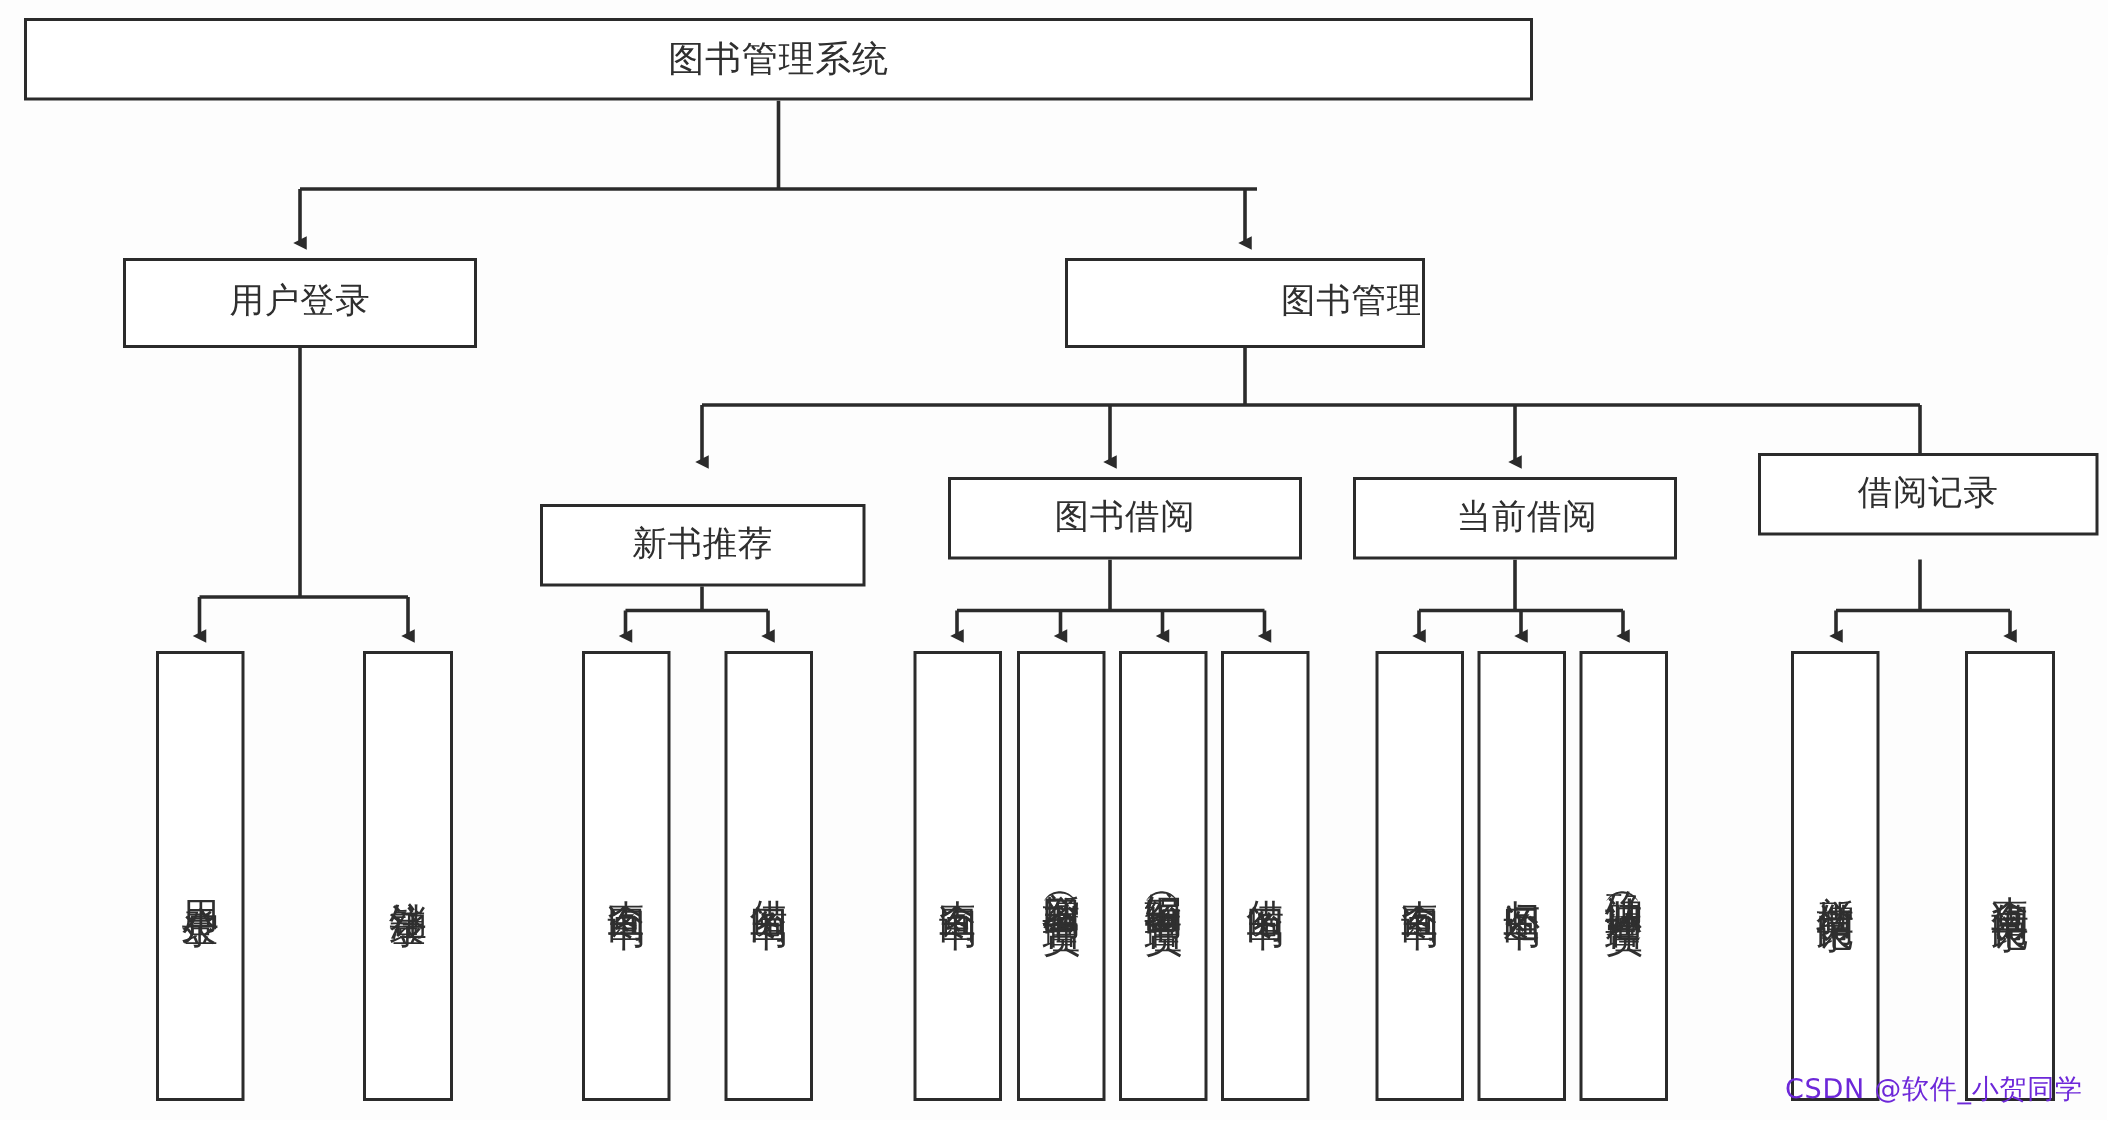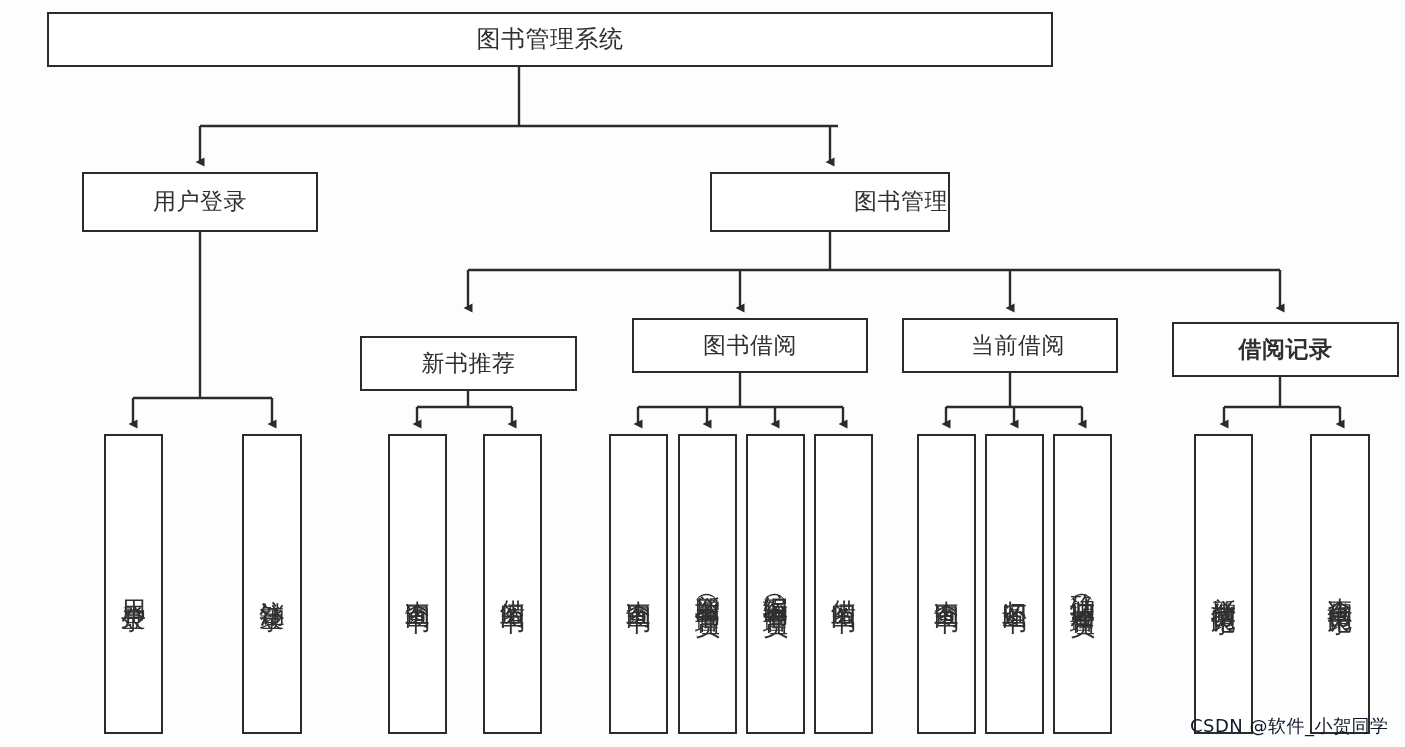--- a/index.html
+++ b/index.html
@@ -62,21 +62,21 @@
     display: flex;
     align-items: center;
     justify-content: center;
   }
   .node.v.tall .label {
     align-items: flex-start;
     padding-top: 2px;
   }
   .watermark {
     position: absolute;
-    color: #0f172a;
+    color: #6d28d9;
     font-size: 18px;
     letter-spacing: 0.5px;
     white-space: nowrap;
     user-select: none;
   }
 </style>
 </head>
 <body>
 
 <div id="canvas">
@@ -124,21 +124,21 @@
       <path d="M1014,407 L1014,424" marker-end="url(#arrow)"></path>
       <path d="M1082,407 L1082,424" marker-end="url(#arrow)"></path>
 
       <path d="M1280,373 L1280,407"></path>
       <path d="M1224,407 L1340,407"></path>
       <path d="M1224,407 L1224,424" marker-end="url(#arrow)"></path>
       <path d="M1340,407 L1340,424" marker-end="url(#arrow)"></path>
     </g>
   </svg>
 
-  <div class="node h root" style="left:16px; top:12px; width:1006px; height:55px;margin-left:31px;">
+  <div class="node h root" style="left:16px; top:12px; width:1006px; height:55px;">
     <span class="label">图书管理系统</span>
   </div>
 
   <div class="node h" style="left:82px; top:172px; width:236px; height:60px;">
     <span class="label">用户登录</span>
   </div>
 
   <div class="node h" style="left:710px; top:172px; width:240px; height:60px;justify-content:flex-end;">
     <span class="label">图书管理</span>
   </div>
@@ -148,21 +148,21 @@
   </div>
 
   <div class="node h" style="left:632px; top:318px; width:236px; height:55px;">
     <span class="label">图书借阅</span>
   </div>
 
   <div class="node h" style="left:902px; top:318px; width:216px; height:55px;padding-left:16px;">
     <span class="label">当前借阅</span>
   </div>
 
-  <div class="node h" style="left:1172px; top:322px; width:227px; height:55px;font-weight:bold;">
+  <div class="node h" style="left:1172px; top:302px; width:227px; height:55px;">
     <span class="label">借阅记录</span>
   </div>
 
   <div class="node v" style="left:104px; top:434px; width:59px; height:300px;">
     <span class="label">用户登录</span>
   </div>
 
   <div class="node v" style="left:242px; top:434px; width:60px; height:300px;">
     <span class="label">注销登录</span>
   </div>

